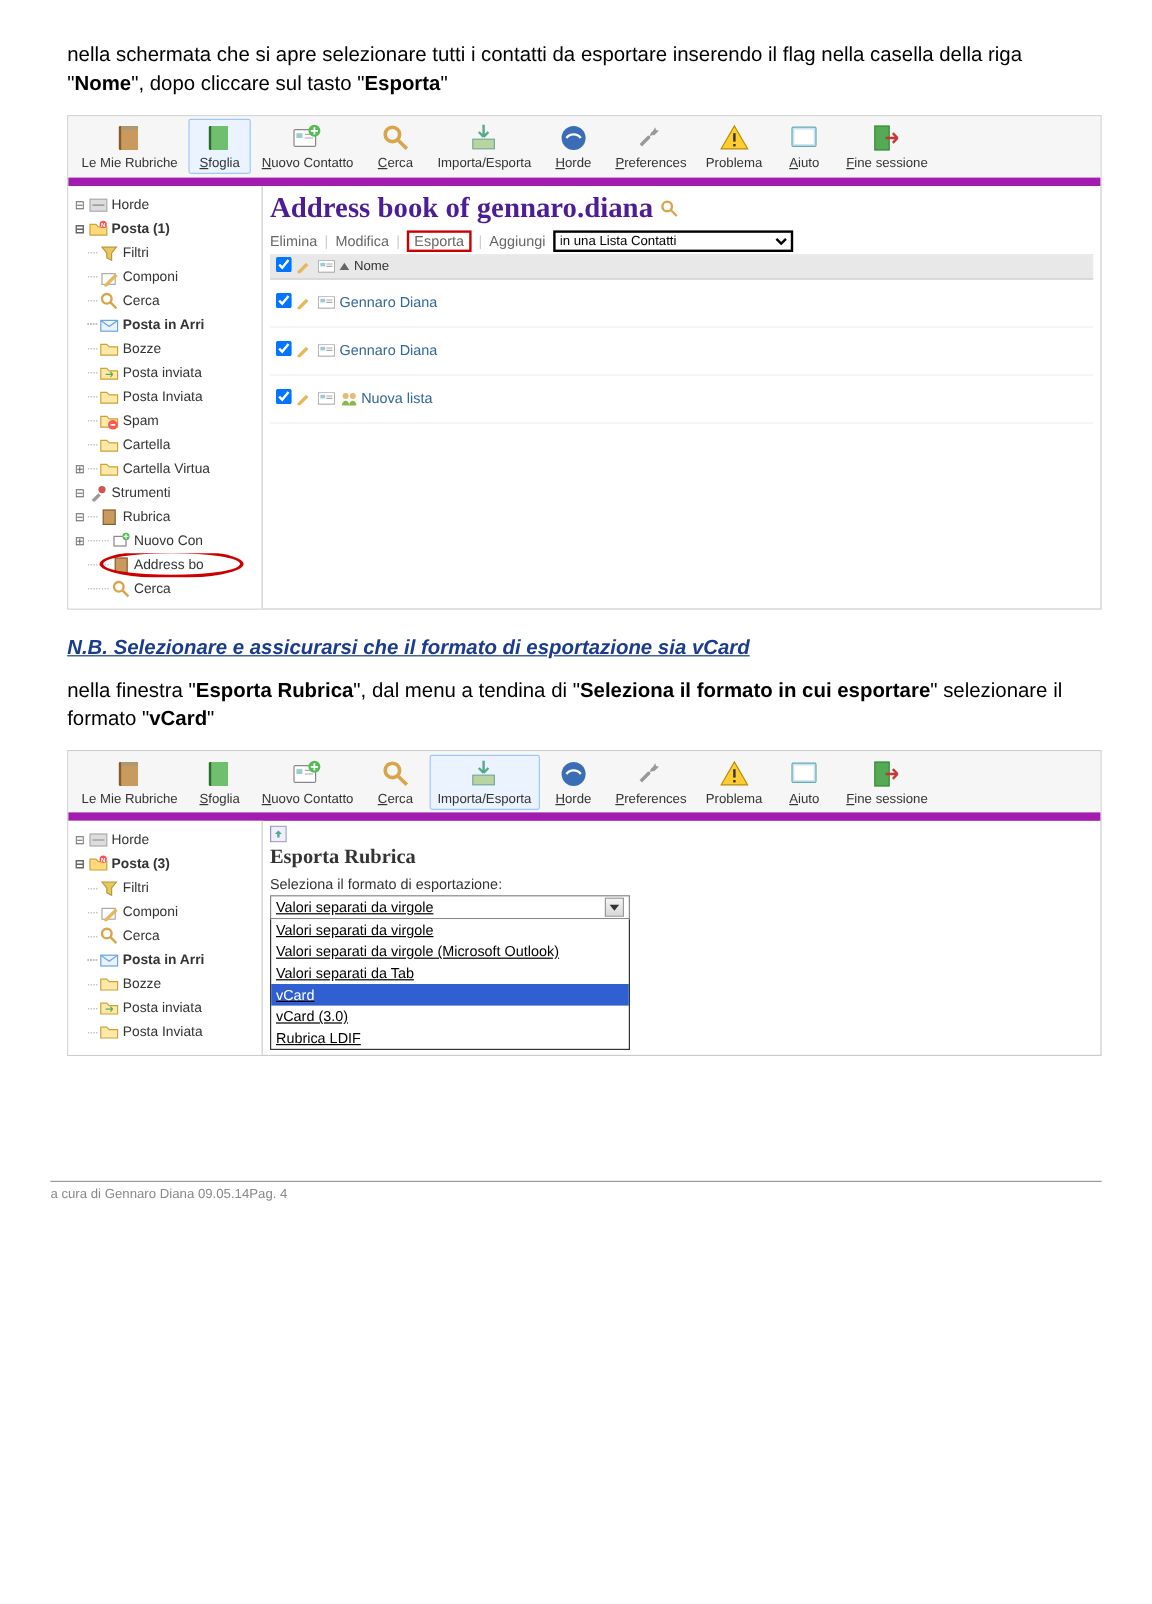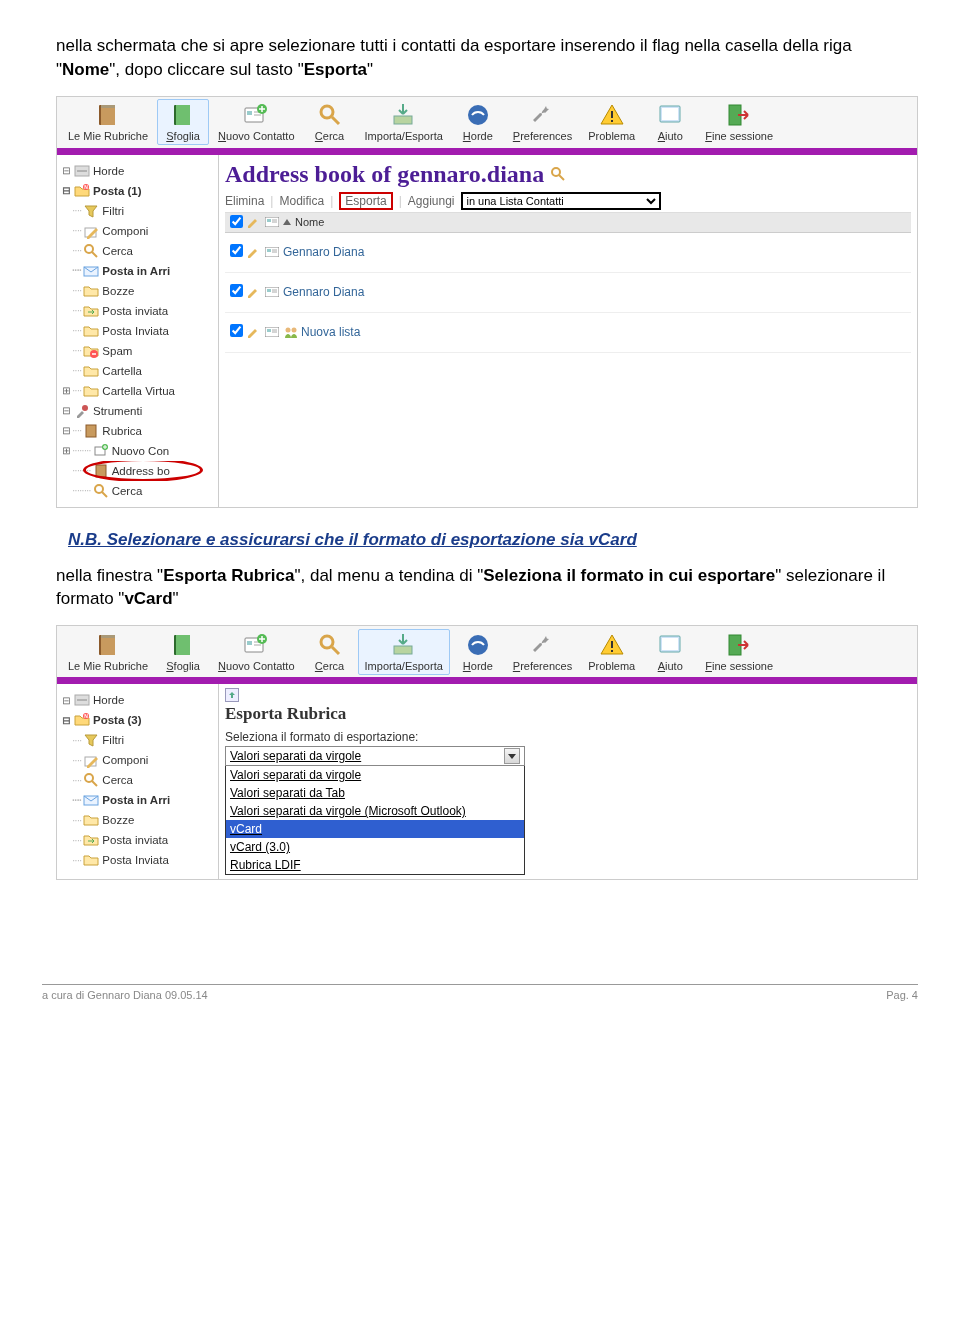--- a/index.html
+++ b/index.html
@@ -1,20 +1,20 @@
 <!DOCTYPE html>
 <html><head>
 <meta charset="utf-8">
 <style>
   * { box-sizing: border-box; margin: 0; padding: 0; }
   body { font-family: Verdana, Arial, sans-serif; background: #fff; width: 960px; color: #000; }
   .page { padding: 34px 42px 20px 56px; }
   .instr { font-size: 17px; line-height: 1.4; margin-bottom: 14px; }
   .bold { font-weight: bold; }
-  .nb-head { font-size: 17px; margin: 22px 0 14px 12px; }
+  .nb-head { font-size: 17px; margin: 22px 0 14px 0; }
   .nb-label { color: #1a3c8a; font-weight: bold; font-style: italic; text-decoration: underline; text-decoration-color: #1a3c8a; }
   .nb-text { color: #1a3c8a; font-weight: bold; font-style: italic; text-decoration: underline; text-decoration-color: #1a3c8a; }
   .screenshot { border: 1px solid #ccc; background: #fff; margin-bottom: 14px; position: relative; }
   
   .toolbar { display: flex; align-items: center; gap: 2px; background: #f6f6f6; border-bottom: 7px solid #a21caf; padding: 2px 4px; height: 58px; }
   .tb-item { display: flex; flex-direction: column; align-items: center; justify-content: center; font-size: 11px; color: #333; padding: 2px 6px; border: 1px solid transparent; border-radius: 2px; min-width: 52px; }
   .tb-item.sel { background: #eaf3ff; border-color: #9ec9f5; }
   .tb-icon { width: 26px; height: 26px; display: flex; align-items: center; justify-content: center; margin-bottom: 2px; }
   
   .body-split { display: flex; }
@@ -43,21 +43,21 @@
   .export-title { font-family: Georgia, 'Times New Roman', serif; font-size: 17px; font-weight: bold; color: #333; margin: 2px 0 6px 0; }
   .export-label { font-size: 12px; color: #333; margin-bottom: 2px; }
   .dropdown-box { position: relative; width: 300px; text-decoration: underline; }
   .dropdown-sel { border: 1px solid #888; height: 20px; font-size: 12px; padding: 1px 4px; display: flex; align-items: center; justify-content: space-between; background: #fff; }
   .dd-btn { width: 16px; height: 16px; background: linear-gradient(#f4f4f4,#d8d8d8); border: 1px solid #999; display: flex; align-items: center; justify-content: center; }
   .dd-caret { width: 0; height: 0; border-left: 4px solid transparent; border-right: 4px solid transparent; border-top: 5px solid #333; }
   .dropdown-list { border: 1px solid #333; border-top: none; font-size: 12px; background: #fff; }
   .dd-opt { padding: 1px 4px; height: 18px; display: flex; align-items: center; }
   .dd-opt.sel { background: #2f5fd0; color: #fff; }
   
-  .footer { border-top: 1px solid #999; margin: 70px 42px 0 42px; padding-top: 4px; display: flex; justify-content: space-between; font-size: 11px; color: #888; }
+  .footer { border-top: 1px solid #999; margin: 70px 42px 0 42px; padding-top: 4px; display: flex; justify-content: flex-start; font-size: 11px; color: #888; }
   
   svg { display: block; }
 </style>
 </head>
 <body>
 
 <div class="page">
 
   <p class="instr">
     <span>nella schermata che si apre selezionare tutti i contatti da esportare inserendo il flag nella casella della riga "</span><span class="bold">Nome</span><span>", dopo cliccare sul tasto "</span><span class="bold">Esporta</span><span>"</span>
@@ -673,22 +673,22 @@
         <div class="export-label">Seleziona il formato di esportazione:</div>
         <div class="dropdown-box">
           <div class="dropdown-sel">
             <span>Valori separati da virgole</span>
             <span class="dd-btn">
                 <span class="dd-caret"></span>
               </span>
           </div>
           <div class="dropdown-list" id="ddlist">
               <div class="dd-opt">Valori separati da virgole</div>
+              <div class="dd-opt">Valori separati da virgole (Microsoft Outlook)</div>
               <div class="dd-opt">Valori separati da Tab</div>
-              <div class="dd-opt">Valori separati da virgole (Microsoft Outlook)</div>
               <div class="dd-opt sel">vCard</div>
               <div class="dd-opt">vCard (3.0)</div>
               <div class="dd-opt">Rubrica LDIF</div>
             </div>
         </div>
       </div>
     </div>
   </div>
 
 </div>

